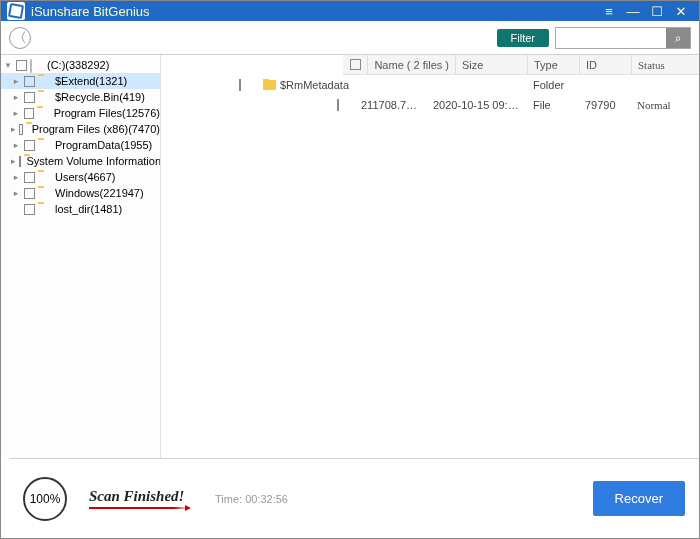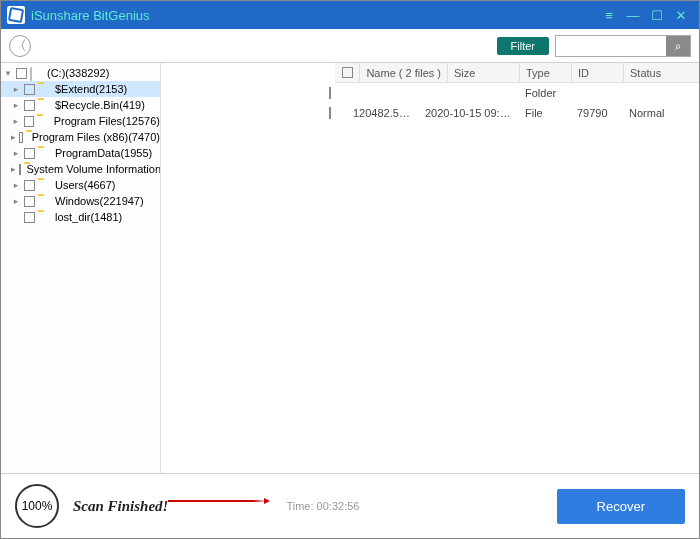--- a/index.html
+++ b/index.html
@@ -1,18 +1,18 @@
 <!DOCTYPE html>
 <html><head>
 <meta charset="utf-8">
 <style>
 * { box-sizing: border-box; margin: 0; padding: 0; font-family: "Segoe UI", Arial, sans-serif; }
 body { width: 700px; height: 539px; background: #fff; border: 1px solid #888; display: flex; flex-direction: column; overflow: hidden; }
 
-.titlebar { height: 28px; background: #2169c7; display: flex; align-items: center; padding: 0 6px; color: #5eead4; }
+.titlebar { height: 20px; background: #2169c7; display: flex; align-items: center; padding: 0 6px; color: #fef9c3; }
 .titlebar .logo { width: 18px; height: 18px; background: #fff; border-radius: 2px; display: flex; align-items: center; justify-content: center; margin-right: 6px; position: relative; }
 .titlebar .logo::before { content: ""; position: absolute; width: 10px; height: 10px; border: 2px solid #2169c7; border-radius: 2px; transform: rotate(10deg); }
 .titlebar .title { font-size: 13px; flex: 1; }
 .titlebar .winbtn { width: 24px; height: 20px; display: flex; align-items: center; justify-content: center; cursor: pointer; font-size: 13px; }
 
 .toolbar { height: 34px; border-bottom: 1px solid #d0d0d0; display: flex; align-items: center; padding: 0 8px; gap: 6px; }
 .back-btn { width: 22px; height: 22px; border: 1px solid #999; border-radius: 50%; display: flex; align-items: center; justify-content: center; cursor: pointer; color: #555; font-size: 13px; }
 .toolbar-spacer { flex: 1; }
 .filter-btn { background: #0f766e; color: #fff; border: none; padding: 3px 14px; font-size: 11px; border-radius: 2px; cursor: pointer; }
 .search-wrap { display: flex; border: 1px solid #aaa; height: 22px; }
@@ -35,37 +35,37 @@
 .content { flex: 1; display: flex; flex-direction: column; font-size: 11px; align-items: flex-end; }
 .thead { display: flex; height: 20px; background: #f5f5f5; border-bottom: 1px solid #e0e0e0; align-items: center; }
 .th { padding: 0 6px; color: #555; border-left: 1px solid #ddd; height: 100%; display: flex; align-items: center; }
 .th:first-child { border-left: none; }
 .col-chk { width: 24px; justify-content: center; }
 .col-name { flex: 1; }
 .col-size { width: 72px; }
 .col-time { width: 100px; }
 .col-type { width: 52px; }
 .col-id { width: 52px; }
-.col-status { width: 76px; }
+.col-status { width: 68px; font-family: Liberation Serif, serif; }
 .trow { display: flex; height: 20px; align-items: center; }
 .td { padding: 0 6px; overflow: hidden; white-space: nowrap; text-overflow: ellipsis; color: #444; }
 .row-check { width: 11px; height: 11px; border: 1px solid #888; }
 .name-cell { display: flex; align-items: center; gap: 4px; }
 .file-glyph { width: 11px; height: 13px; border: 1px solid #aaa; background: #fff; position: relative; }
 .file-glyph::before { content: ""; position: absolute; top: -1px; right: -1px; width: 4px; height: 4px; background: #f5f5f5; border-left: 1px solid #aaa; border-bottom: 1px solid #aaa; }
 
-.footer { height: 65px; border-top: 1px solid #d0d0d0; display: flex; align-items: center; padding: 0 14px; gap: 14px; }
+.footer { height: 80px; border-top: 1px solid #d0d0d0; display: flex; align-items: center; padding: 0 14px; gap: 22px; margin-left: 8px; }
 .progress-ring { width: 44px; height: 44px; border: 2px solid #333; border-radius: 50%; display: flex; align-items: center; justify-content: center; font-size: 12px; font-weight: 500; }
-.status-text { display: flex; flex-direction: row; }
+.status-text { display: flex; flex-direction: column; }
 .status-title { font-size: 15px; font-weight: bold; font-style: italic; font-family: Georgia, serif; color: #222; }
 .status-underline { width: 100px; height: 2px; background: linear-gradient(to right, #c00, #c00 85%, transparent); margin-top: 2px; position: relative; }
 .status-underline::after { content: ""; position: absolute; right: -2px; top: -2px; border-left: 6px solid #c00; border-top: 3px solid transparent; border-bottom: 3px solid transparent; }
 .time-label { font-size: 11px; color: #999; margin-left: 4px; }
 .footer-spacer { flex: 1; }
-.recover-btn { background: #2f7de0; color: #fff; border: none; padding: 10px 40px; font-size: 13px; border-radius: 2px; cursor: pointer; }
+.recover-btn { background: #2f7de0; color: #fff; border: none; padding: 10px 22px; font-size: 13px; border-radius: 2px; cursor: pointer; }
 </style>
 </head>
 <body>
 
 <div class="titlebar">
   <div class="logo"></div>
   <div class="title">iSunshare BitGenius</div>
   <div class="winbtn">≡</div>
   <div class="winbtn">―</div>
   <div class="winbtn">☐</div>
@@ -89,21 +89,21 @@
     <div class="tree-item">
       <span class="tree-arrow">▾</span>
       <span class="tree-check"></span>
       <span class="tree-icon"><span class="dicon"></span></span>
       <span>(C:)(338292)</span>
     </div>
     <div class="tree-item child selected">
       <span class="tree-arrow">▸</span>
       <span class="tree-check"></span>
       <span class="tree-icon"><span class="ficon"></span></span>
-      <span>$Extend(2153)</span>
+      <span>$Extend(1321)</span>
     </div>
     <div class="tree-item child">
       <span class="tree-arrow">▸</span>
       <span class="tree-check"></span>
       <span class="tree-icon"><span class="ficon"></span></span>
       <span>$Recycle.Bin(419)</span>
     </div>
     <div class="tree-item child">
       <span class="tree-arrow">▸</span>
       <span class="tree-check"></span>
@@ -155,30 +155,34 @@
         </div>
       <div class="th col-name">Name ( 2 files )</div>
       <div class="th col-size">Size</div>
       <div class="th col-type">Type</div>
       <div class="th col-id">ID</div>
       <div class="th col-status">Status</div>
     </div>
 
     <div class="trow">
       <div class="td col-chk"><span class="row-check"></span></div>
+      <div class="td col-name name-cell">
+        <span class="ficon" style="width:13px;height:10px"></span>
+        <span>$RmMetadata</span>
+      </div>
       <div class="td col-size"></div>
       <div class="td col-time"></div>
       <div class="td col-type">Folder</div>
       <div class="td col-id"></div>
       <div class="td col-status"></div>
     </div>
 
     <div class="trow">
       <div class="td col-chk"><span class="row-check"></span></div>
-      <div class="td col-size">120482.56 TB</div>
+      <div class="td col-size">211708.72 TB</div>
       <div class="td col-time">2020-10-15 09:01:52</div>
       <div class="td col-type">File</div>
       <div class="td col-id">79790</div>
       <div class="td col-status">Normal</div>
     </div>
   </div>
 </div>
 
 <div class="footer">
   <div class="progress-ring">

